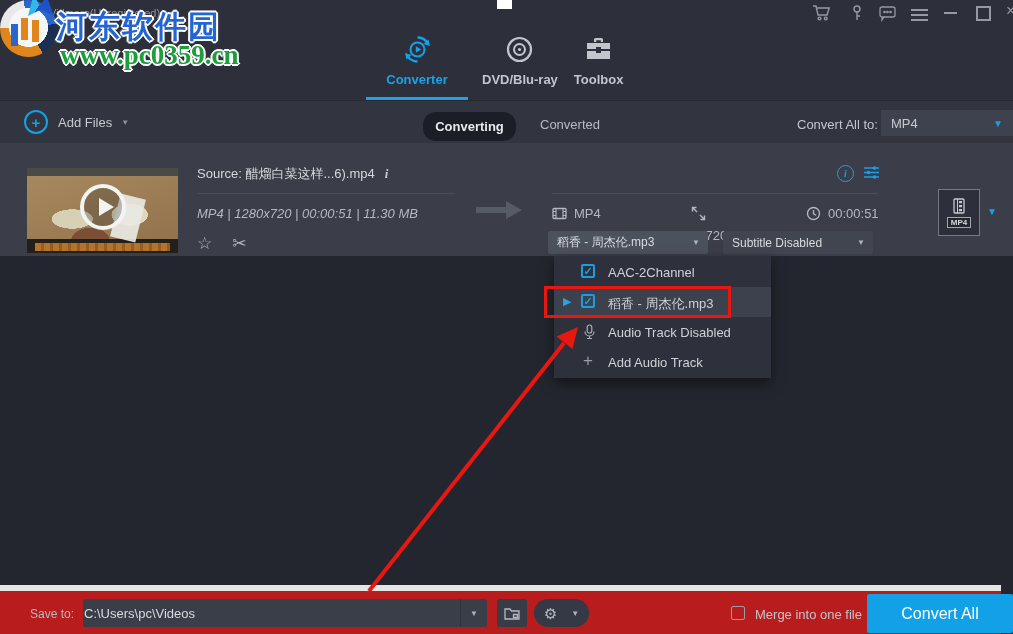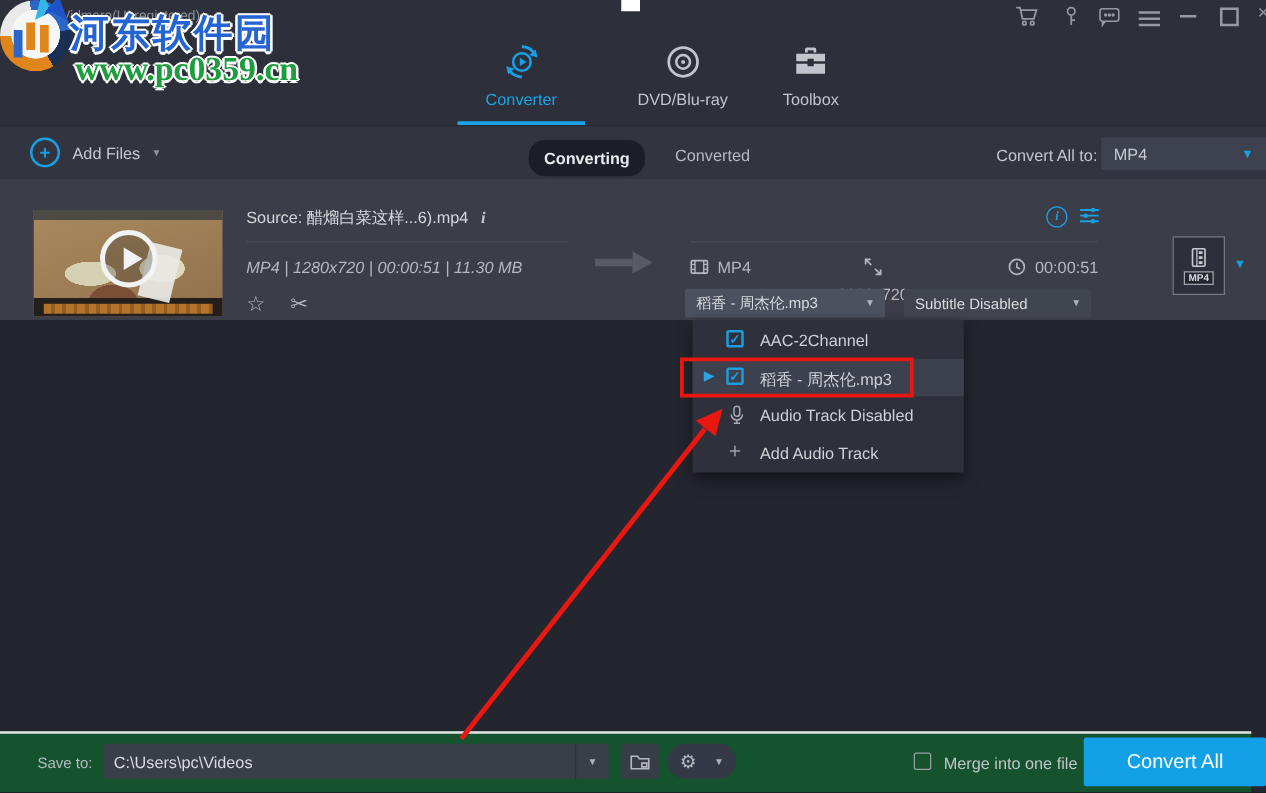--- a/index.html
+++ b/index.html
@@ -27,21 +27,21 @@
     background:linear-gradient(120deg,#35b6e8 0 45%,#1d53c9 45%);
     clip-path:polygon(0 100%,22% 0,45% 55%,72% 10%,100% 100%,50% 70%);}
   .wm-cn{position:absolute;left:56px;top:6px;font-size:31px;font-weight:bold;letter-spacing:2px;
     color:#2565d2;white-space:nowrap;
     text-shadow:-2px 0 #fff,2px 0 #fff,0 -2px #fff,0 2px #fff,-1px -1px #fff,1px 1px #fff,1px -1px #fff,-1px 1px #fff;}
   .wm-url{position:absolute;left:60px;top:40px;font-family:"Liberation Serif",serif;font-size:27px;font-weight:bold;
     color:#1d9e3d;white-space:nowrap;
     text-shadow:-2px 0 #fff,2px 0 #fff,0 -2px #fff,0 2px #fff,-1px -1px #fff,1px 1px #fff,1px -1px #fff,-1px 1px #fff;}
   .artifact{position:absolute;left:497px;top:0;width:15px;height:9px;background:#ffffff;z-index:40;}
   
-  .tabs{position:absolute;left:366px;top:34px;display:flex;gap:40px;z-index:2;}
+  .tabs{position:absolute;left:366px;top:34px;display:flex;gap:12px;z-index:2;font-weight:bold;}
   .tab{display:flex;flex-direction:column;align-items:center;justify-content:flex-start;
        height:63px;padding:0 2px;cursor:pointer;}
   .tab .ticon{width:31px;height:31px;}
   .tab .tlabel{margin-top:7px;font-size:13px;color:#c2c5cc;}
   .tab.active{border-bottom:3px solid #1aa3e8;width:98px;}
   .tab.active .tlabel{color:#1aa3e8;}
   
   .toolbar{position:absolute;left:0;top:100px;right:0;height:43px;background:#32353f;border-top:1px solid #262932;box-sizing:border-box;}
   .addfiles{position:absolute;left:24px;top:9px;display:flex;align-items:center;cursor:pointer;}
   .pluscircle{width:20px;height:20px;border:2px solid #17a0e5;border-radius:50%;display:flex;align-items:center;justify-content:center;color:#17a0e5;font-size:15px;font-weight:bold;line-height:1;}
@@ -105,25 +105,25 @@
   .mplay{position:absolute;left:9px;top:9px;font-size:11px;color:#2ba3e8;line-height:1;}
   .mcheck{position:absolute;left:27px;top:7px;width:14px;height:14px;border:2px solid #1e9ce0;border-radius:2px;
      display:flex;align-items:center;justify-content:center;color:#1e9ce0;font-size:11px;font-weight:bold;box-sizing:border-box;}
   .micon{position:absolute;left:28px;top:7px;width:15px;height:16px;color:#a9acb4;}
   .mplus{position:absolute;left:29px;top:4px;font-size:17px;color:#9a9da5;font-weight:normal;}
   .mlabel{position:absolute;left:54px;top:8px;font-size:13px;color:#ced1d6;white-space:nowrap;}
   
   .redbox{position:absolute;left:544px;top:286px;width:187px;height:32px;border:3px solid #e81710;box-sizing:border-box;z-index:20;pointer-events:none;}
   .arrowsvg{position:absolute;left:0;top:0;width:1013px;height:634px;z-index:21;pointer-events:none;}
   
-  .bottombar{position:absolute;left:0;top:585px;right:12px;height:49px;background:#14532d;border-top:2px solid #e5e5e5;box-sizing:border-box;z-index:3;}
+  .bottombar{position:absolute;left:0;top:585px;right:12px;height:49px;background:#b91c1c;border-top:6px solid #e5e5e5;box-sizing:border-box;z-index:3;}
   .saveto{position:absolute;left:30px;top:16px;font-size:12px;color:#b8bbc2;}
   .pathbox{position:absolute;left:83px;top:8px;width:404px;height:28px;background:#3a3e49;border-radius:2px;display:flex;align-items:center;}
   .pathbox input{flex:1;background:transparent;border:none;outline:none;color:#d8dade;font-size:13px;
-      font-family:"Liberation Sans",sans-serif;padding:0 0 0 8px;}
+      font-family:"Liberation Sans",sans-serif;padding:0 0 0 1px;}
   .pathbox .sep{width:1px;height:28px;background:#2e323b;}
   .pathbox .caret{margin:0 9px;color:#aeb2ba;}
   .sqbtn{position:absolute;top:8px;height:28px;background:#383c47;border-radius:2px;display:flex;align-items:center;justify-content:center;cursor:pointer;}
   .folderbtn{left:497px;width:30px;}
   .gearbtn{left:534px;width:55px;border-radius:15px;background:#353945;gap:5px;}
   .gearbtn .g{font-size:15px;color:#b6b9c0;line-height:1;}
   .mergebox{position:absolute;left:731px;top:15px;width:14px;height:14px;border:1px solid #9a9da5;border-radius:2px;cursor:pointer;box-sizing:border-box;}
   .mergelabel{position:absolute;left:755px;top:16px;font-size:13px;color:#c2c5cb;}
   .convertall{position:absolute;left:867px;top:3px;width:146px;height:39px;background:#12a0e6;border-radius:2px;
       display:flex;align-items:center;justify-content:center;color:#ffffff;font-size:16px;cursor:pointer;}

